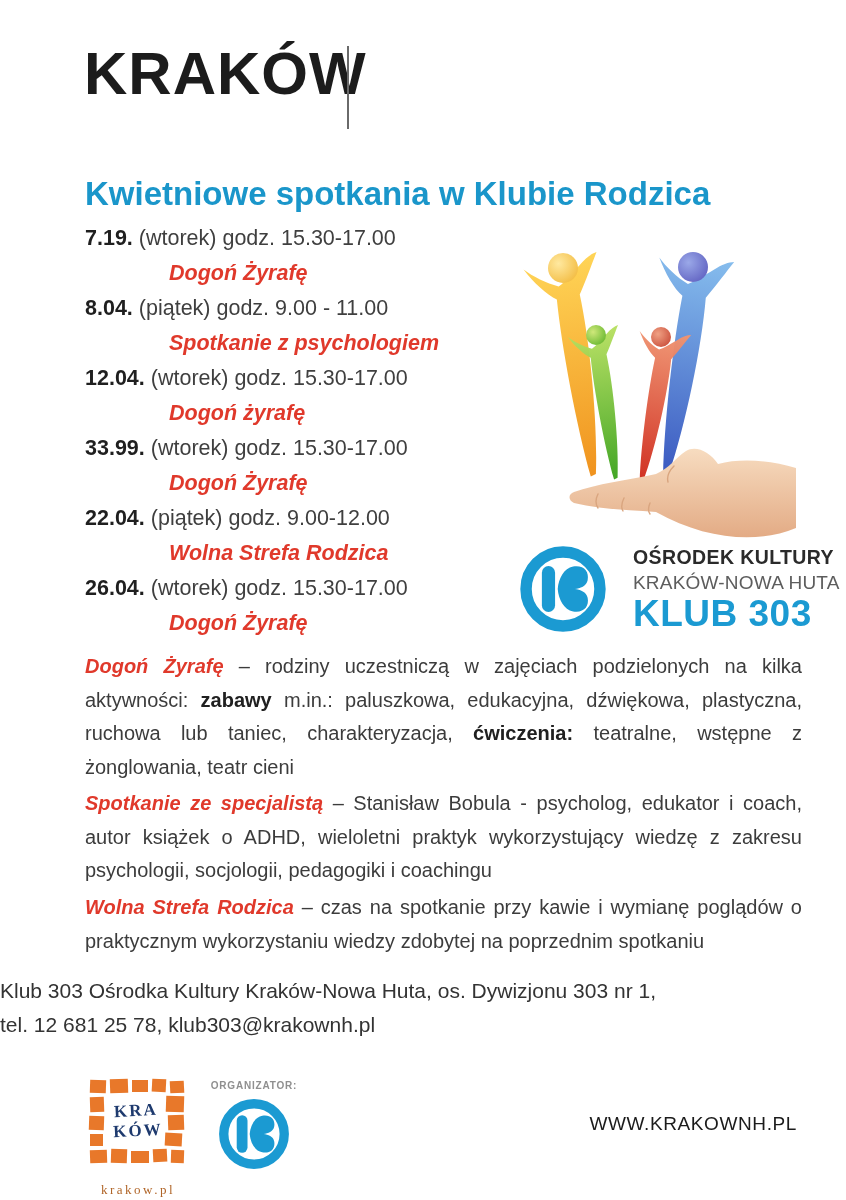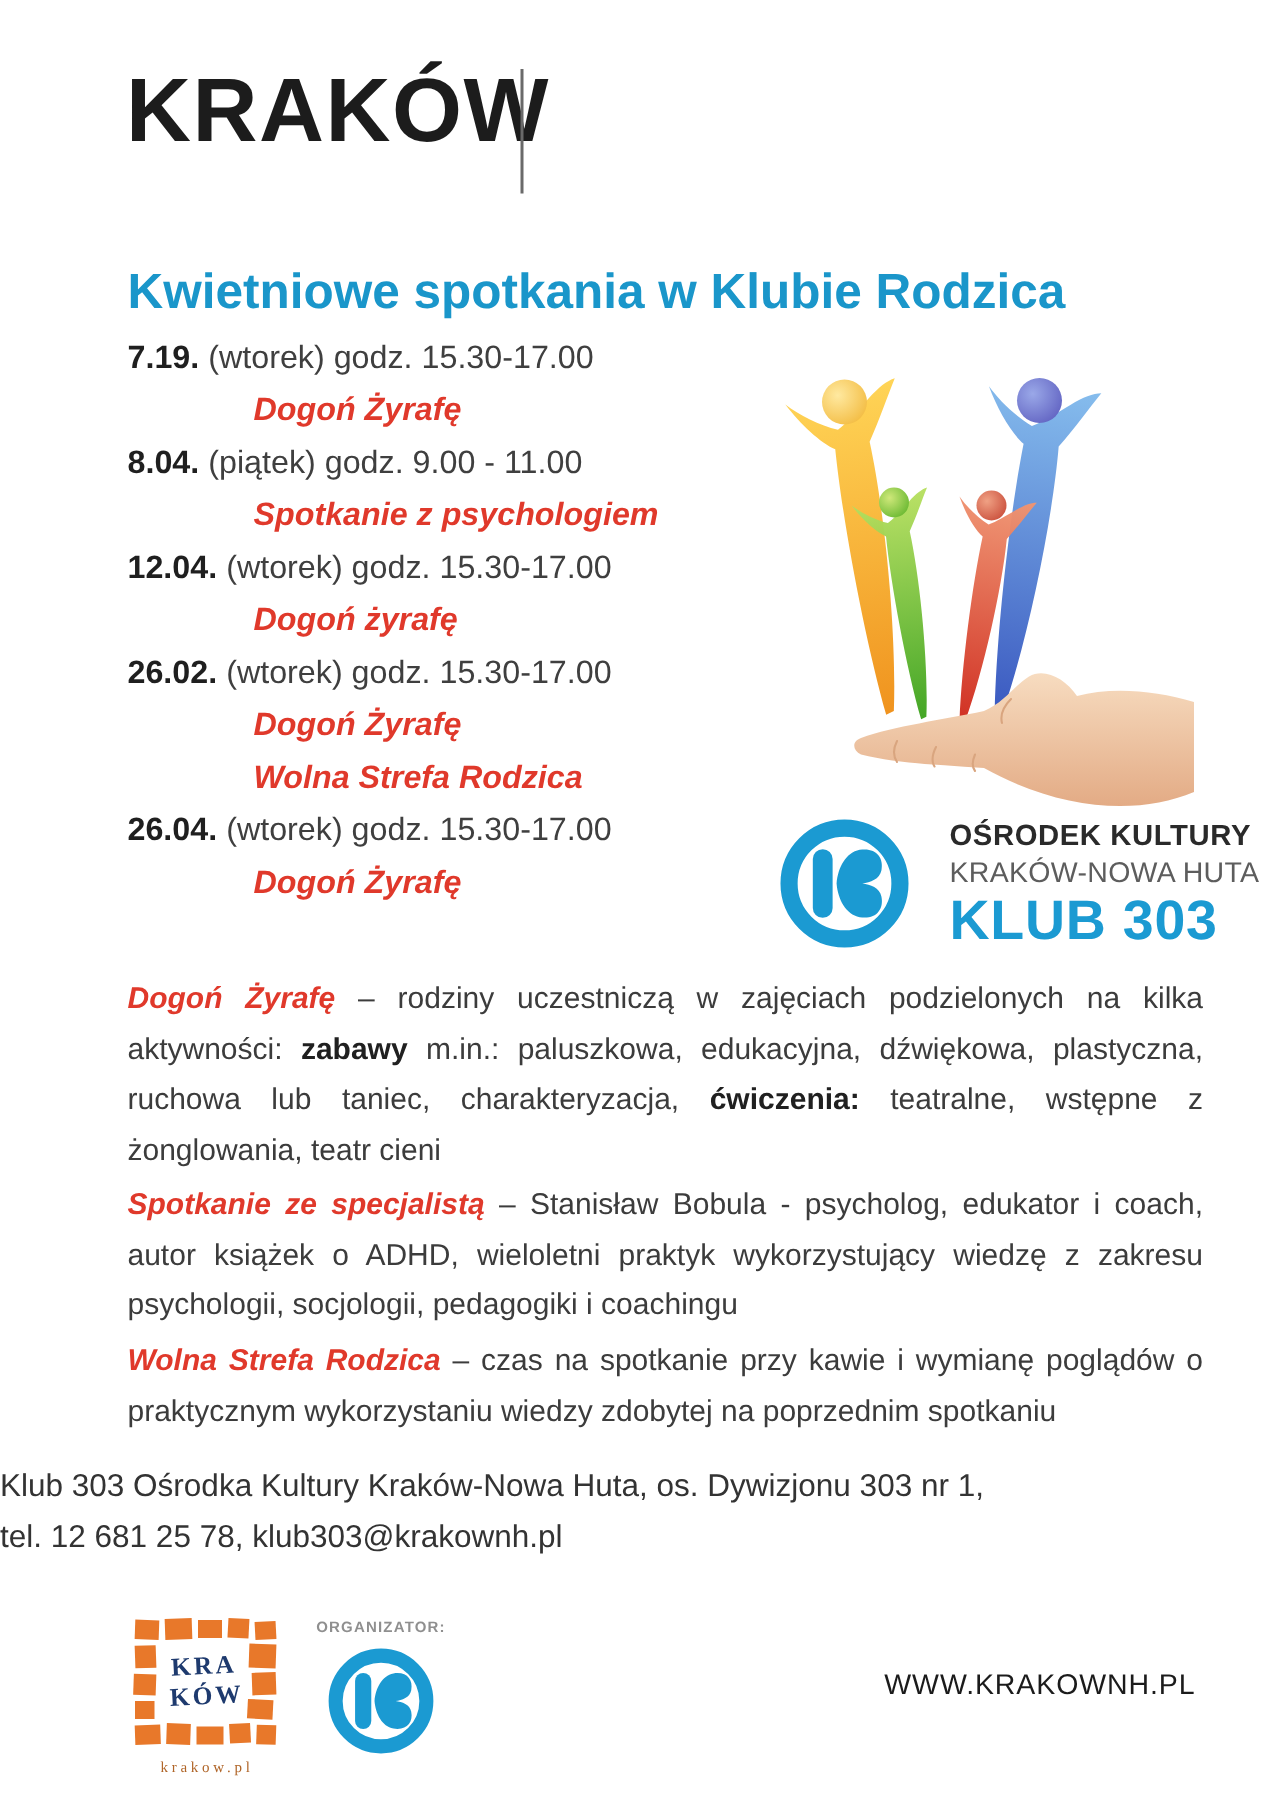--- a/index.html
+++ b/index.html
@@ -30,21 +30,21 @@
   .desc{position:absolute;left:85px;width:717px;margin:0;font-size:20px;line-height:33.5px;
         color:#3c3c3c;text-align:justify;}
   .desc .lead{color:#e0392b;font-weight:bold;font-style:italic;}
   .desc b{color:#202020;}
   #desc1{top:650px}#desc2{top:787px}#desc3{top:891px}
   
   .address{position:absolute;left:0;right:40px;top:974px;
         font-size:21px;color:#333;line-height:34px;}
   
   .kr-logo{position:absolute;left:84px;top:1078px;width:108px;text-align:center;}
-  .kr-caption{font-size:10px;letter-spacing:2.5px;color:#b06528;margin-top:2px;font-family:"Liberation Serif",serif;}
+  .kr-caption{font-size:13px;letter-spacing:2.5px;color:#b06528;margin-top:12px;font-family:"Liberation Serif",serif;}
   .org{position:absolute;left:198px;top:1080px;width:112px;text-align:center;}
   .org-label{font-size:10px;font-weight:bold;color:#8f8f8f;letter-spacing:.8px;}
   .org-badge{width:72px;height:72px;margin-top:7px;}
   .website{position:absolute;right:49px;top:1113px;font-size:19px;font-weight:normal;
         color:#1b1b1b;letter-spacing:.6px;}
 </style>
 </head>
 <body>
 
 <svg width="0" height="0" style="position:absolute" aria-hidden="true">
@@ -62,22 +62,23 @@
 <div class="brand-rule"></div>
 <h1 class="page-title">Kwietniowe spotkania w Klubie Rodzica</h1>
 
 <div class="schedule">
   <div class="s-row"><span class="s-date">7.19.</span><span class="s-details">(wtorek) godz. 15.30-17.00</span></div>
   <div class="s-event">Dogoń Żyrafę</div>
   <div class="s-row"><span class="s-date">8.04.</span><span class="s-details">(piątek) godz. 9.00 - 11.00</span></div>
   <div class="s-event">Spotkanie z psychologiem</div>
   <div class="s-row"><span class="s-date">12.04.</span><span class="s-details">(wtorek) godz. 15.30-17.00</span></div>
   <div class="s-event">Dogoń żyrafę</div>
-  <div class="s-row"><span class="s-date">26.02.</span><span class="s-details">(wtorek) godz. 15.30-17.00</span></div>
+  <div class="s-row"><span class="s-date">33.99.</span><span class="s-details">(wtorek) godz. 15.30-17.00</span></div>
   <div class="s-event">Dogoń Żyrafę</div>
+  <div class="s-row"><span class="s-date">22.04.</span><span class="s-details">(piątek) godz. 9.00-12.00</span></div>
   <div class="s-event">Wolna Strefa Rodzica</div>
   <div class="s-row"><span class="s-date">26.04.</span><span class="s-details">(wtorek) godz. 15.30-17.00</span></div>
   <div class="s-event">Dogoń Żyrafę</div>
 </div>
 
 <svg class="illu" viewBox="0 0 322 330" aria-hidden="true">
   <defs>
     <path id="person" d="M -42,-40 C -33,-31 -19,-21 -6,-16 C 2,-20 10,-28 20,-36 C 28,-43 35,-47 41,-48
                          C 34,-36 26,-20 16,-4 C 20,50 16,140 6,196 L 0,198 C -8,140 -12,50 -10,-2
                          C -20,-8 -33,-24 -42,-40 Z"></path>

